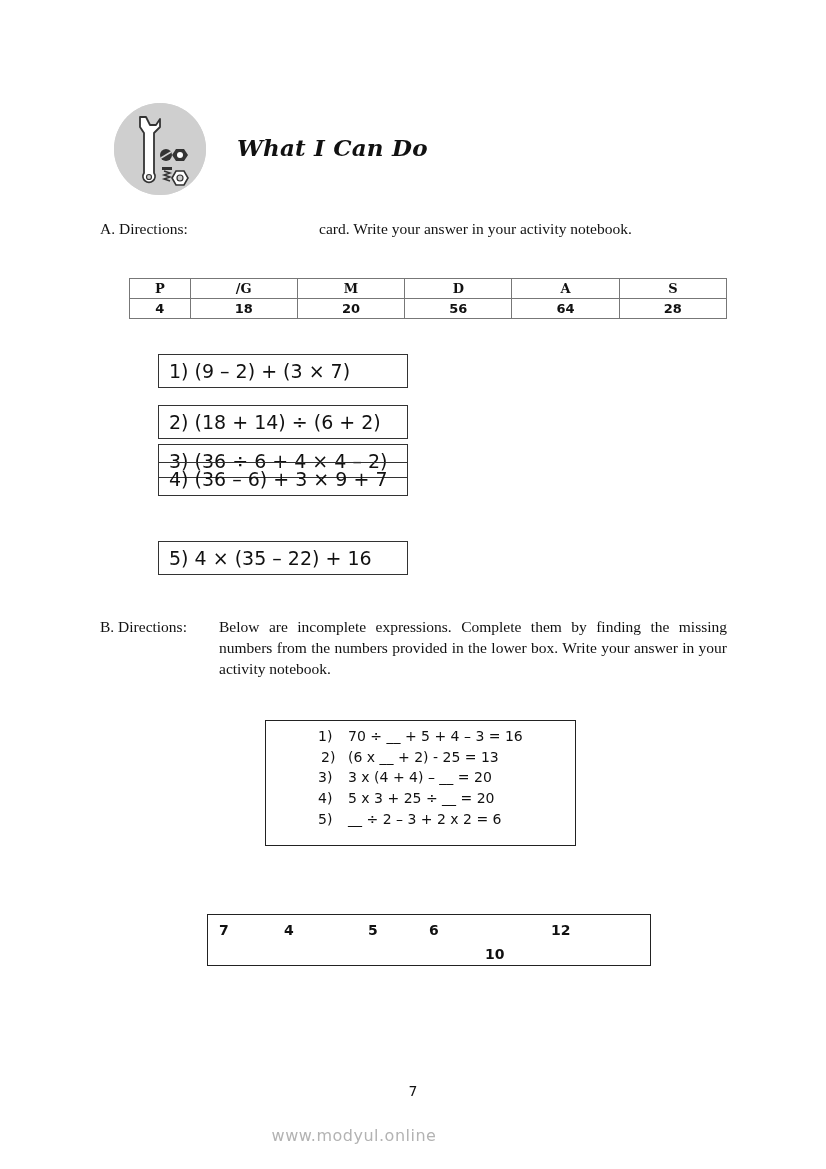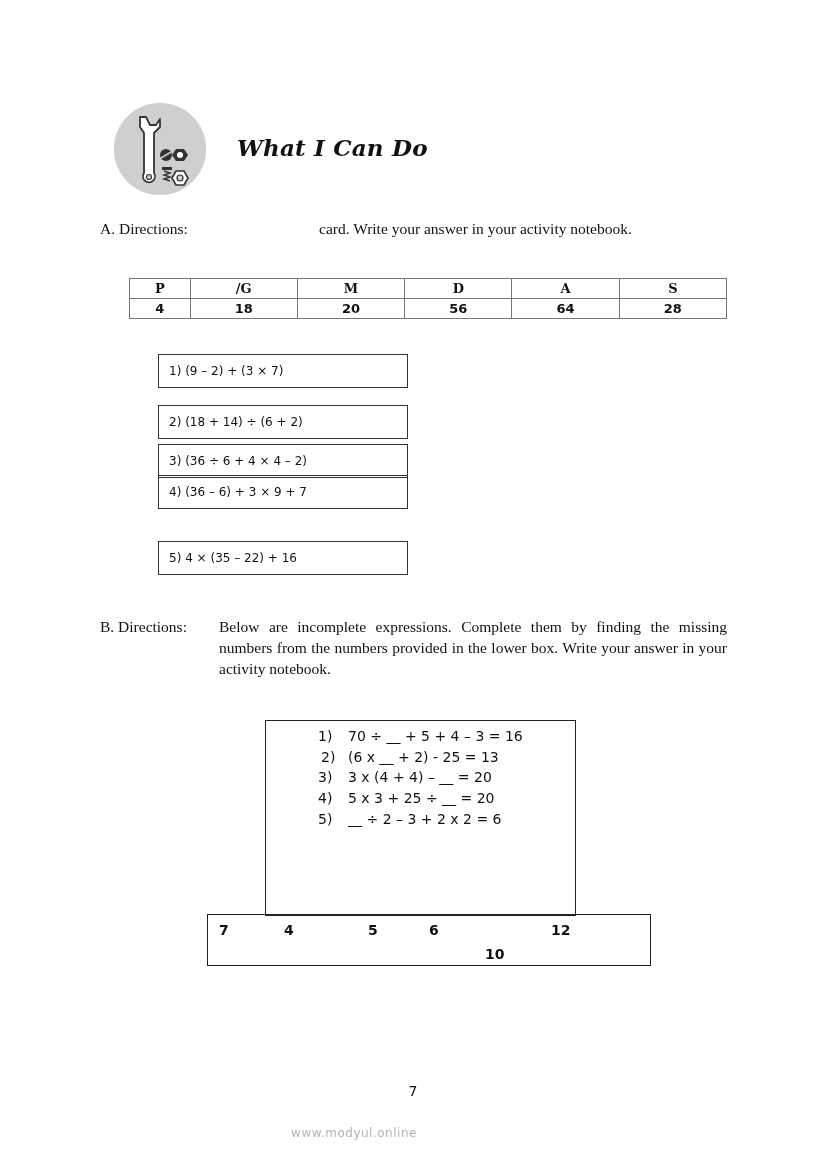--- a/index.html
+++ b/index.html
@@ -19,41 +19,41 @@
   .dirA .lbl { position: absolute; left: 0; top: 0; white-space: nowrap; }
   .dirA .txt { position: absolute; left: 119px; top: 0; width: 510px; }
   .dirA .txt .l2 { display: block; padding-left: 100px; }
 
   table.card { left: 129px; top: 278px; width: 598px; border-collapse: collapse;
                font-family: "DejaVu Sans", sans-serif; font-size: 13px; font-weight: bold; }
   table.card td { border: 1px solid #777; text-align: center; height: 19px; padding: 0; }
   table.card tr.head td { font-family: "DejaVu Serif", serif; }
 
   .exbox { left: 158px; width: 250px; height: 34px; border: 1px solid #333; box-sizing: border-box;
-           font-family: "DejaVu Sans", sans-serif; font-size: 12px; color: #111;
+           font-family: "DejaVu Sans", sans-serif; font-size: 19px; color: #111;
            padding-left: 10px; line-height: 32px; }
 
   .dirB { left: 100px; top: 616px; width: 630px; }
   .dirB .lbl { position: absolute; left: 0; top: 0; white-space: nowrap; }
   .dirB .txt { position: absolute; left: 119px; top: 0; width: 508px; text-align: justify;
                text-align-last: left; }
 
-  .bbox { left: 265px; top: 720px; width: 311px; height: 196px; border: 1px solid #222;
+  .bbox { left: 265px; top: 720px; width: 311px; height: 126px; border: 1px solid #222;
           box-sizing: border-box; font-family: "DejaVu Sans", sans-serif; font-size: 14px; }
   .bline { position: absolute; white-space: nowrap; line-height: 20px; }
   .bnum { display: inline-block; width: 30px; }
 
   .numbox { left: 207px; top: 914px; width: 444px; height: 52px; border: 1px solid #222;
             box-sizing: border-box; font-family: "DejaVu Sans", sans-serif; font-weight: bold; font-size: 14px; }
   .num { position: absolute; top: 7px; }
 
   .pagenum { left: 0; width: 826px; top: 1083px; text-align: center;
              font-family: "DejaVu Sans", sans-serif; font-size: 14px; color: #111; }
   .watermark { left: 0; width: 708px; top: 1126px; text-align: center;
-               font-family: "DejaVu Sans", sans-serif; font-size: 12px; color: #b3b3b3; letter-spacing: 0.5px; }
+               font-family: "DejaVu Sans", sans-serif; font-size: 16px; color: #b3b3b3; letter-spacing: 0.5px; }
 </style>
 </head>
 <body>
 
 <div class="abs icon-circle">
   <svg viewBox="0 0 92 92">
     <circle cx="46" cy="46" r="46" fill="#cfcfcf"></circle>
 
     <path d="M26 14 L26 24 L30 30 L30 70 A6 6 0 1 0 40 70 L40 30 L46 24 L46 16 L42 22 L36 22 L32 14 Z" fill="#ffffff" stroke="#333" stroke-width="1.8" stroke-linejoin="round"></path>
     <circle cx="35" cy="74" r="2.5" fill="#cfcfcf" stroke="#333" stroke-width="1.2"></circle>
@@ -98,21 +98,21 @@
     <td>56</td>
     <td>64</td>
     <td>28</td>
   </tr>
 </tbody>
   </table>
 
 <div class="abs exbox" style="top:354px;">1) (9 – 2) + (3 × 7)</div>
 <div class="abs exbox" style="top:395px;margin-top:10px;">2) (18 + 14) ÷ (6 + 2)</div>
 <div class="abs exbox" style="top:444px;">3) (36 ÷ 6 + 4 × 4 – 2)</div>
-<div class="abs exbox" style="top:475px;">4) (36 – 6) + 3 × 9 + 7</div>
+<div class="abs exbox" style="top:462px;">4) (36 – 6) + 3 × 9 + 7</div>
 <div class="abs exbox" style="top:541px;">5) 4 × (35 – 22) + 16</div>
 
 <div class="abs dir dirB">
   <span class="lbl">B.  Directions:</span>
   <div class="txt">Below are incomplete expressions. Complete them by finding the missing numbers from the numbers provided in the lower box. Write your answer in your activity notebook.</div>
 </div>
 
 <div class="abs bbox">
   <div class="bline" style="left:52px; top:5px;">
     <span class="bnum">1)</span><span>70 ÷ __ + 5 + 4 – 3 = 16</span>

